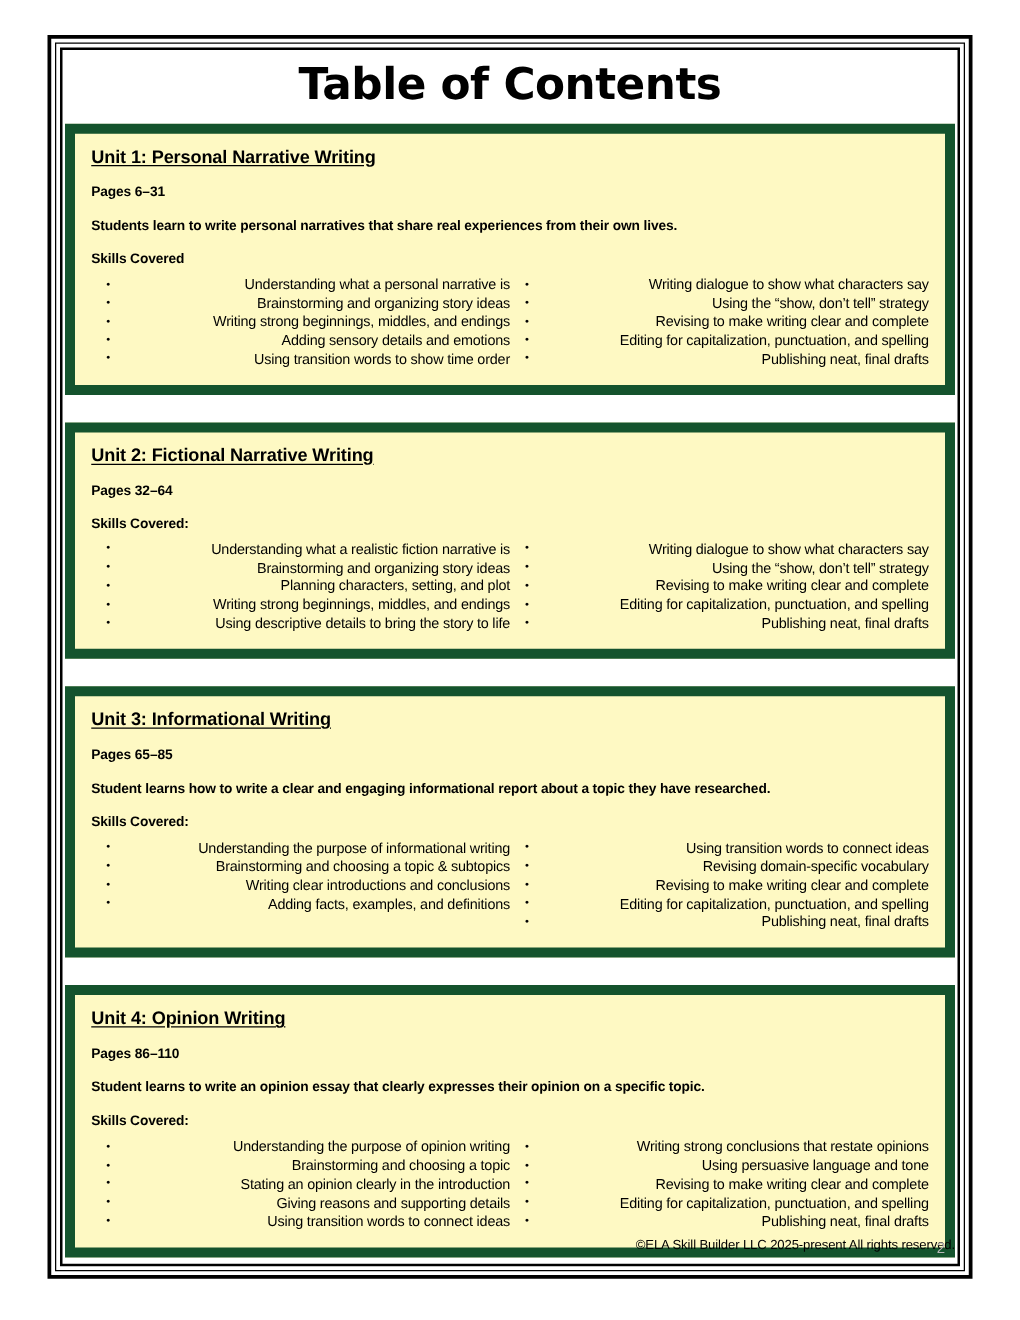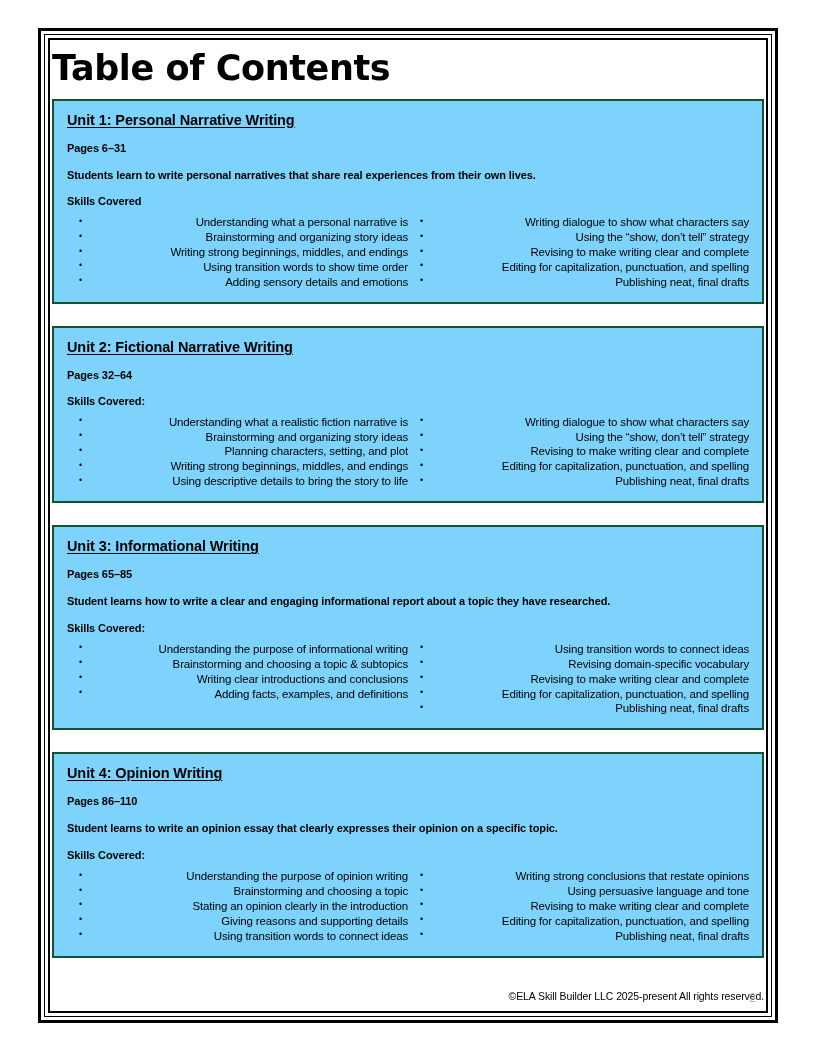--- a/index.html
+++ b/index.html
@@ -47,36 +47,36 @@
   .page-content {
     position: absolute;
     left: 52px;
     top: 40px;
     width: 712px;
     height: 972px;
   }
 
   
   .doc-title {
-    text-align: left;
+    text-align: center;
     font-size: 35px;
     font-weight: bold;
     letter-spacing: -0.4px;
     line-height: 1.1;
     margin-top: 9px;
     margin-bottom: 11px;
     font-family: "DejaVu Sans", sans-serif;
   }
 
   
   .unit-box {
-    border: 2px solid #14532d;
+    border: 8px solid #14532d;
     padding: 11px 13px 12px 13px;
     margin-bottom: 22px;
-    background: #7dd3fc;
+    background: #fef9c3;
   }
 
   .unit-title {
     font-size: 14.5px;
     font-weight: bold;
     text-decoration: underline;
     text-underline-offset: 2px;
     letter-spacing: -0.1px;
     margin-bottom: 14px;
   }
@@ -176,22 +176,22 @@
     <div class="unit-title">Unit 1: Personal Narrative Writing</div>
     <div class="unit-pages">Pages 6–31</div>
     <div class="unit-desc">Students learn to write personal narratives that share real experiences from their own lives.</div>
     <div class="skills-label">Skills Covered</div>
     <div class="skills-columns">
       <div class="skills-col">
         <ul>
           <li>Understanding what a personal narrative is</li>
           <li>Brainstorming and organizing story ideas</li>
           <li>Writing strong beginnings, middles, and endings</li>
+          <li>Adding sensory details and emotions</li>
           <li>Using transition words to show time order</li>
-          <li>Adding sensory details and emotions</li>
         </ul>
       </div>
       <div class="skills-col">
         <ul>
           <li>Writing dialogue to show what characters say</li>
           <li>Using the “show, don’t tell” strategy</li>
           <li>Revising to make writing clear and complete</li>
           <li>Editing for capitalization, punctuation, and spelling</li>
           <li>Publishing neat, final drafts</li>
         </ul>

